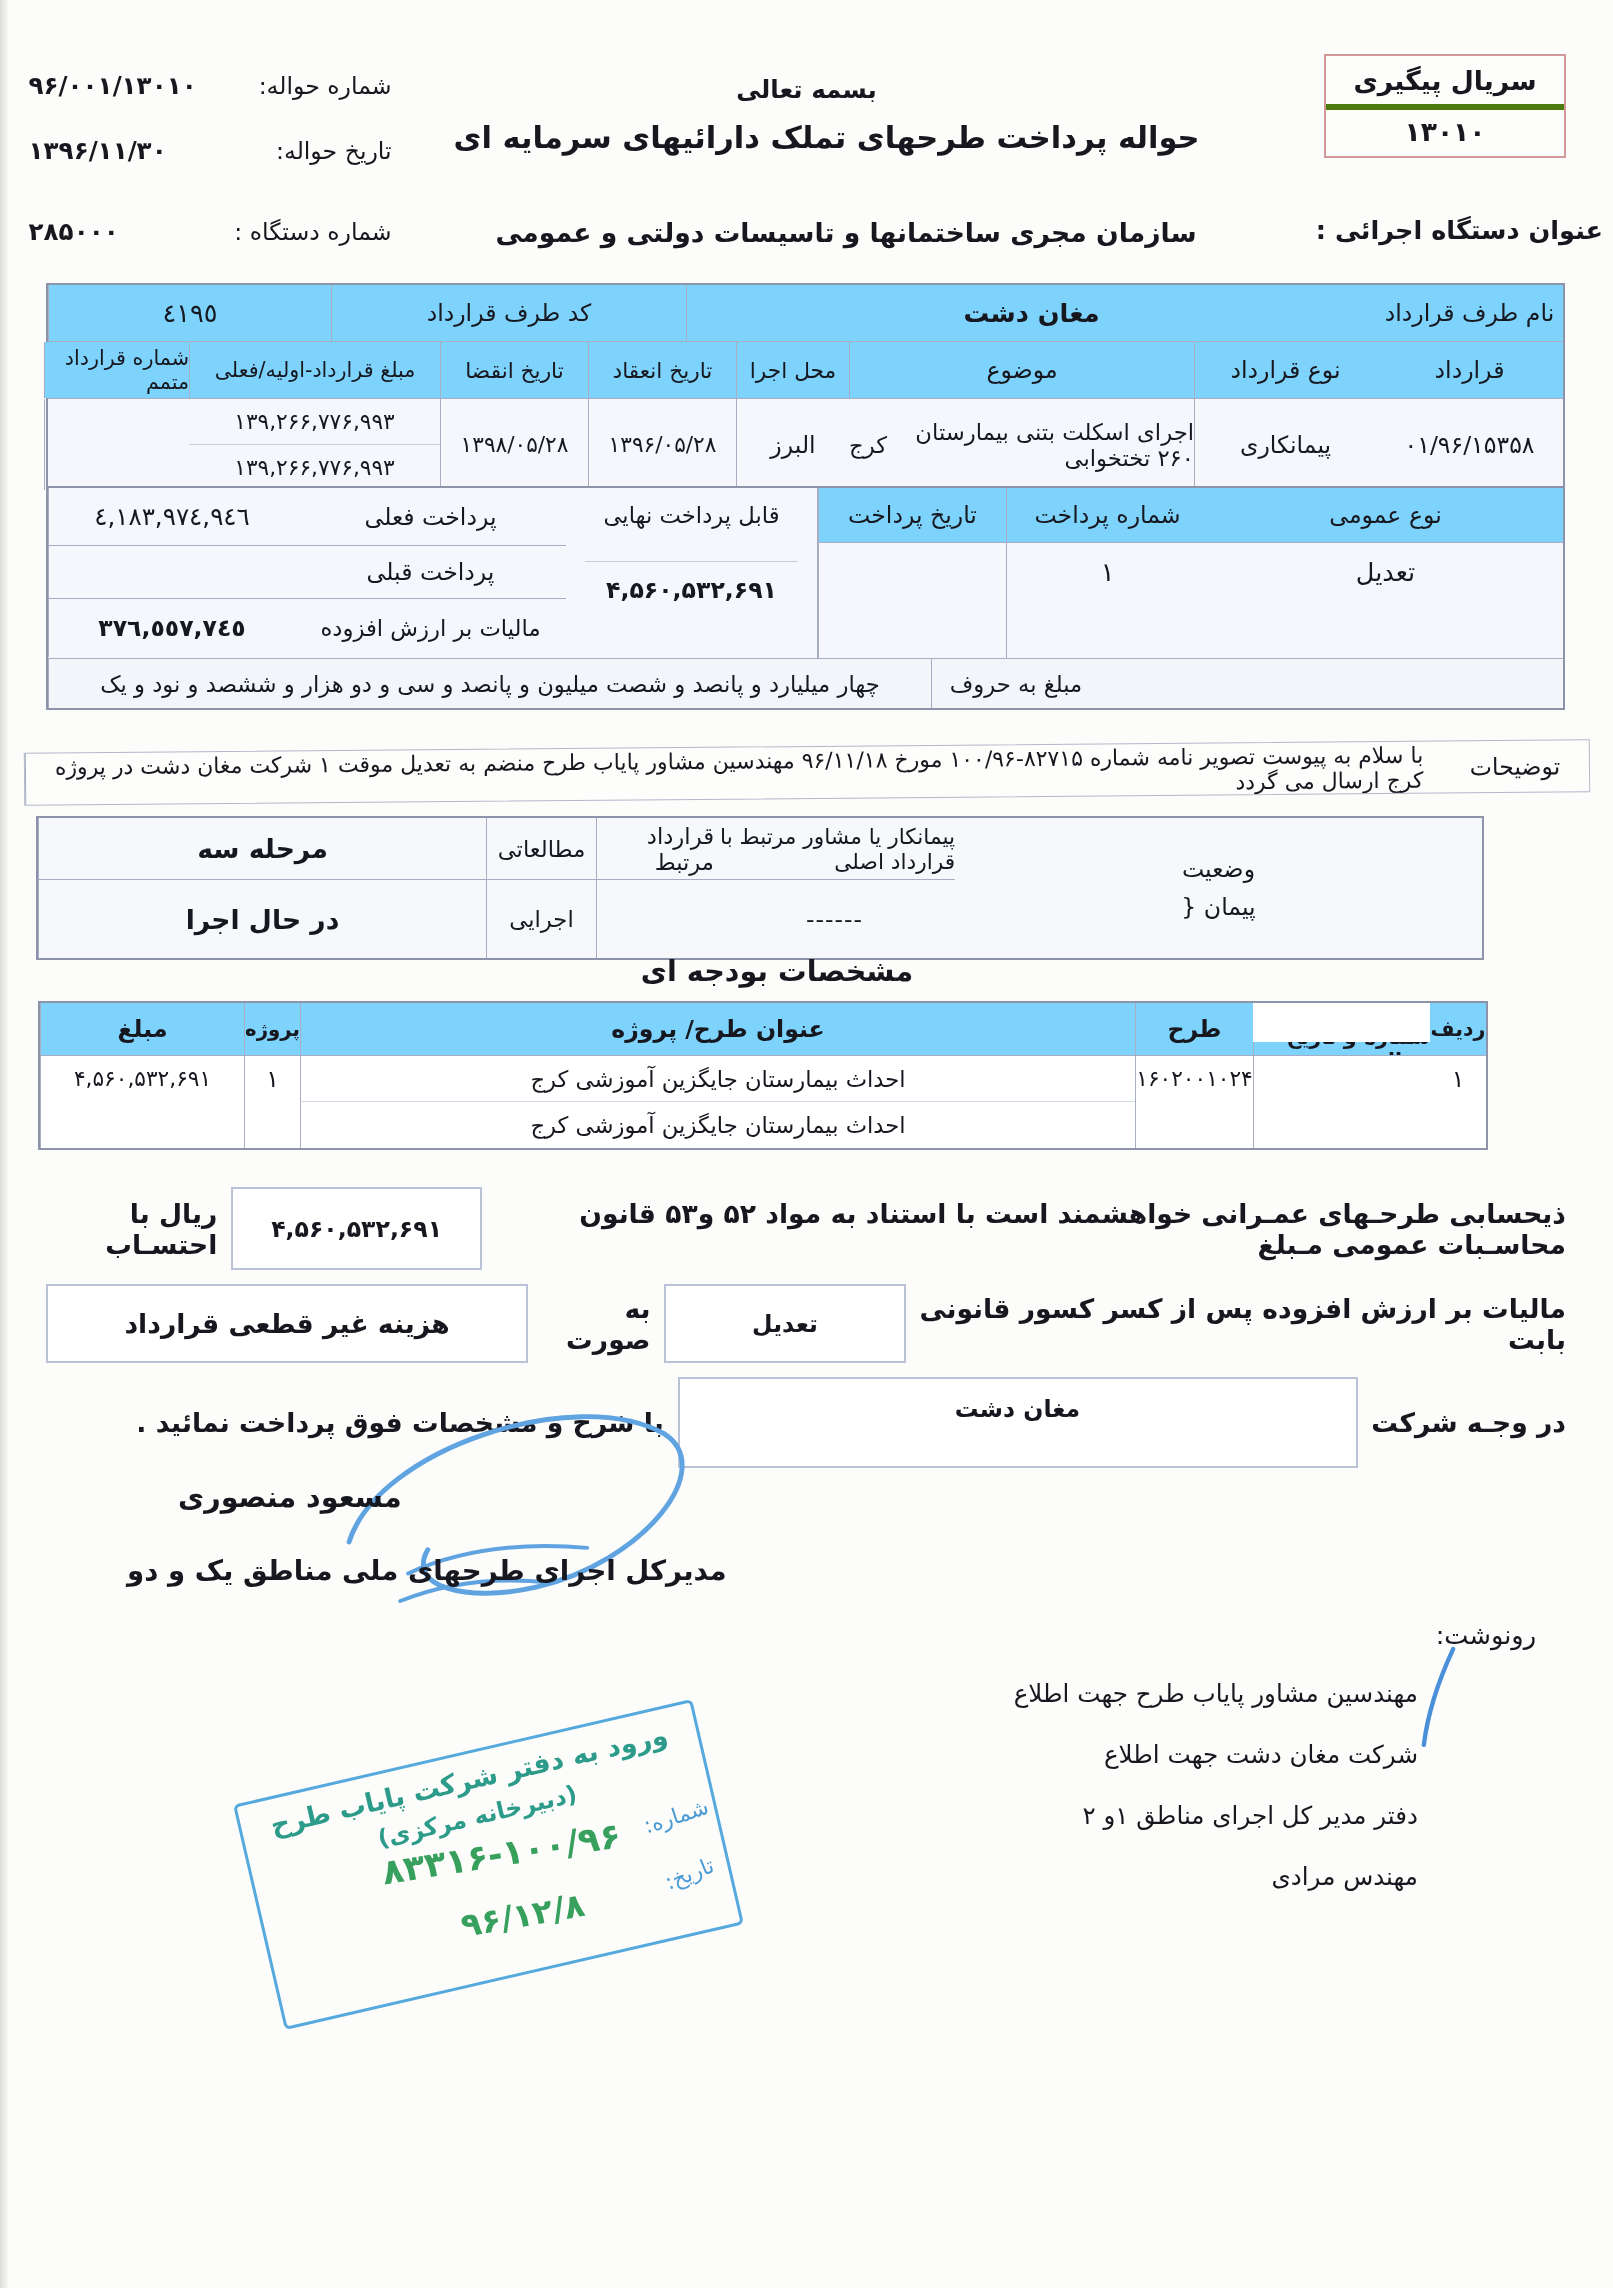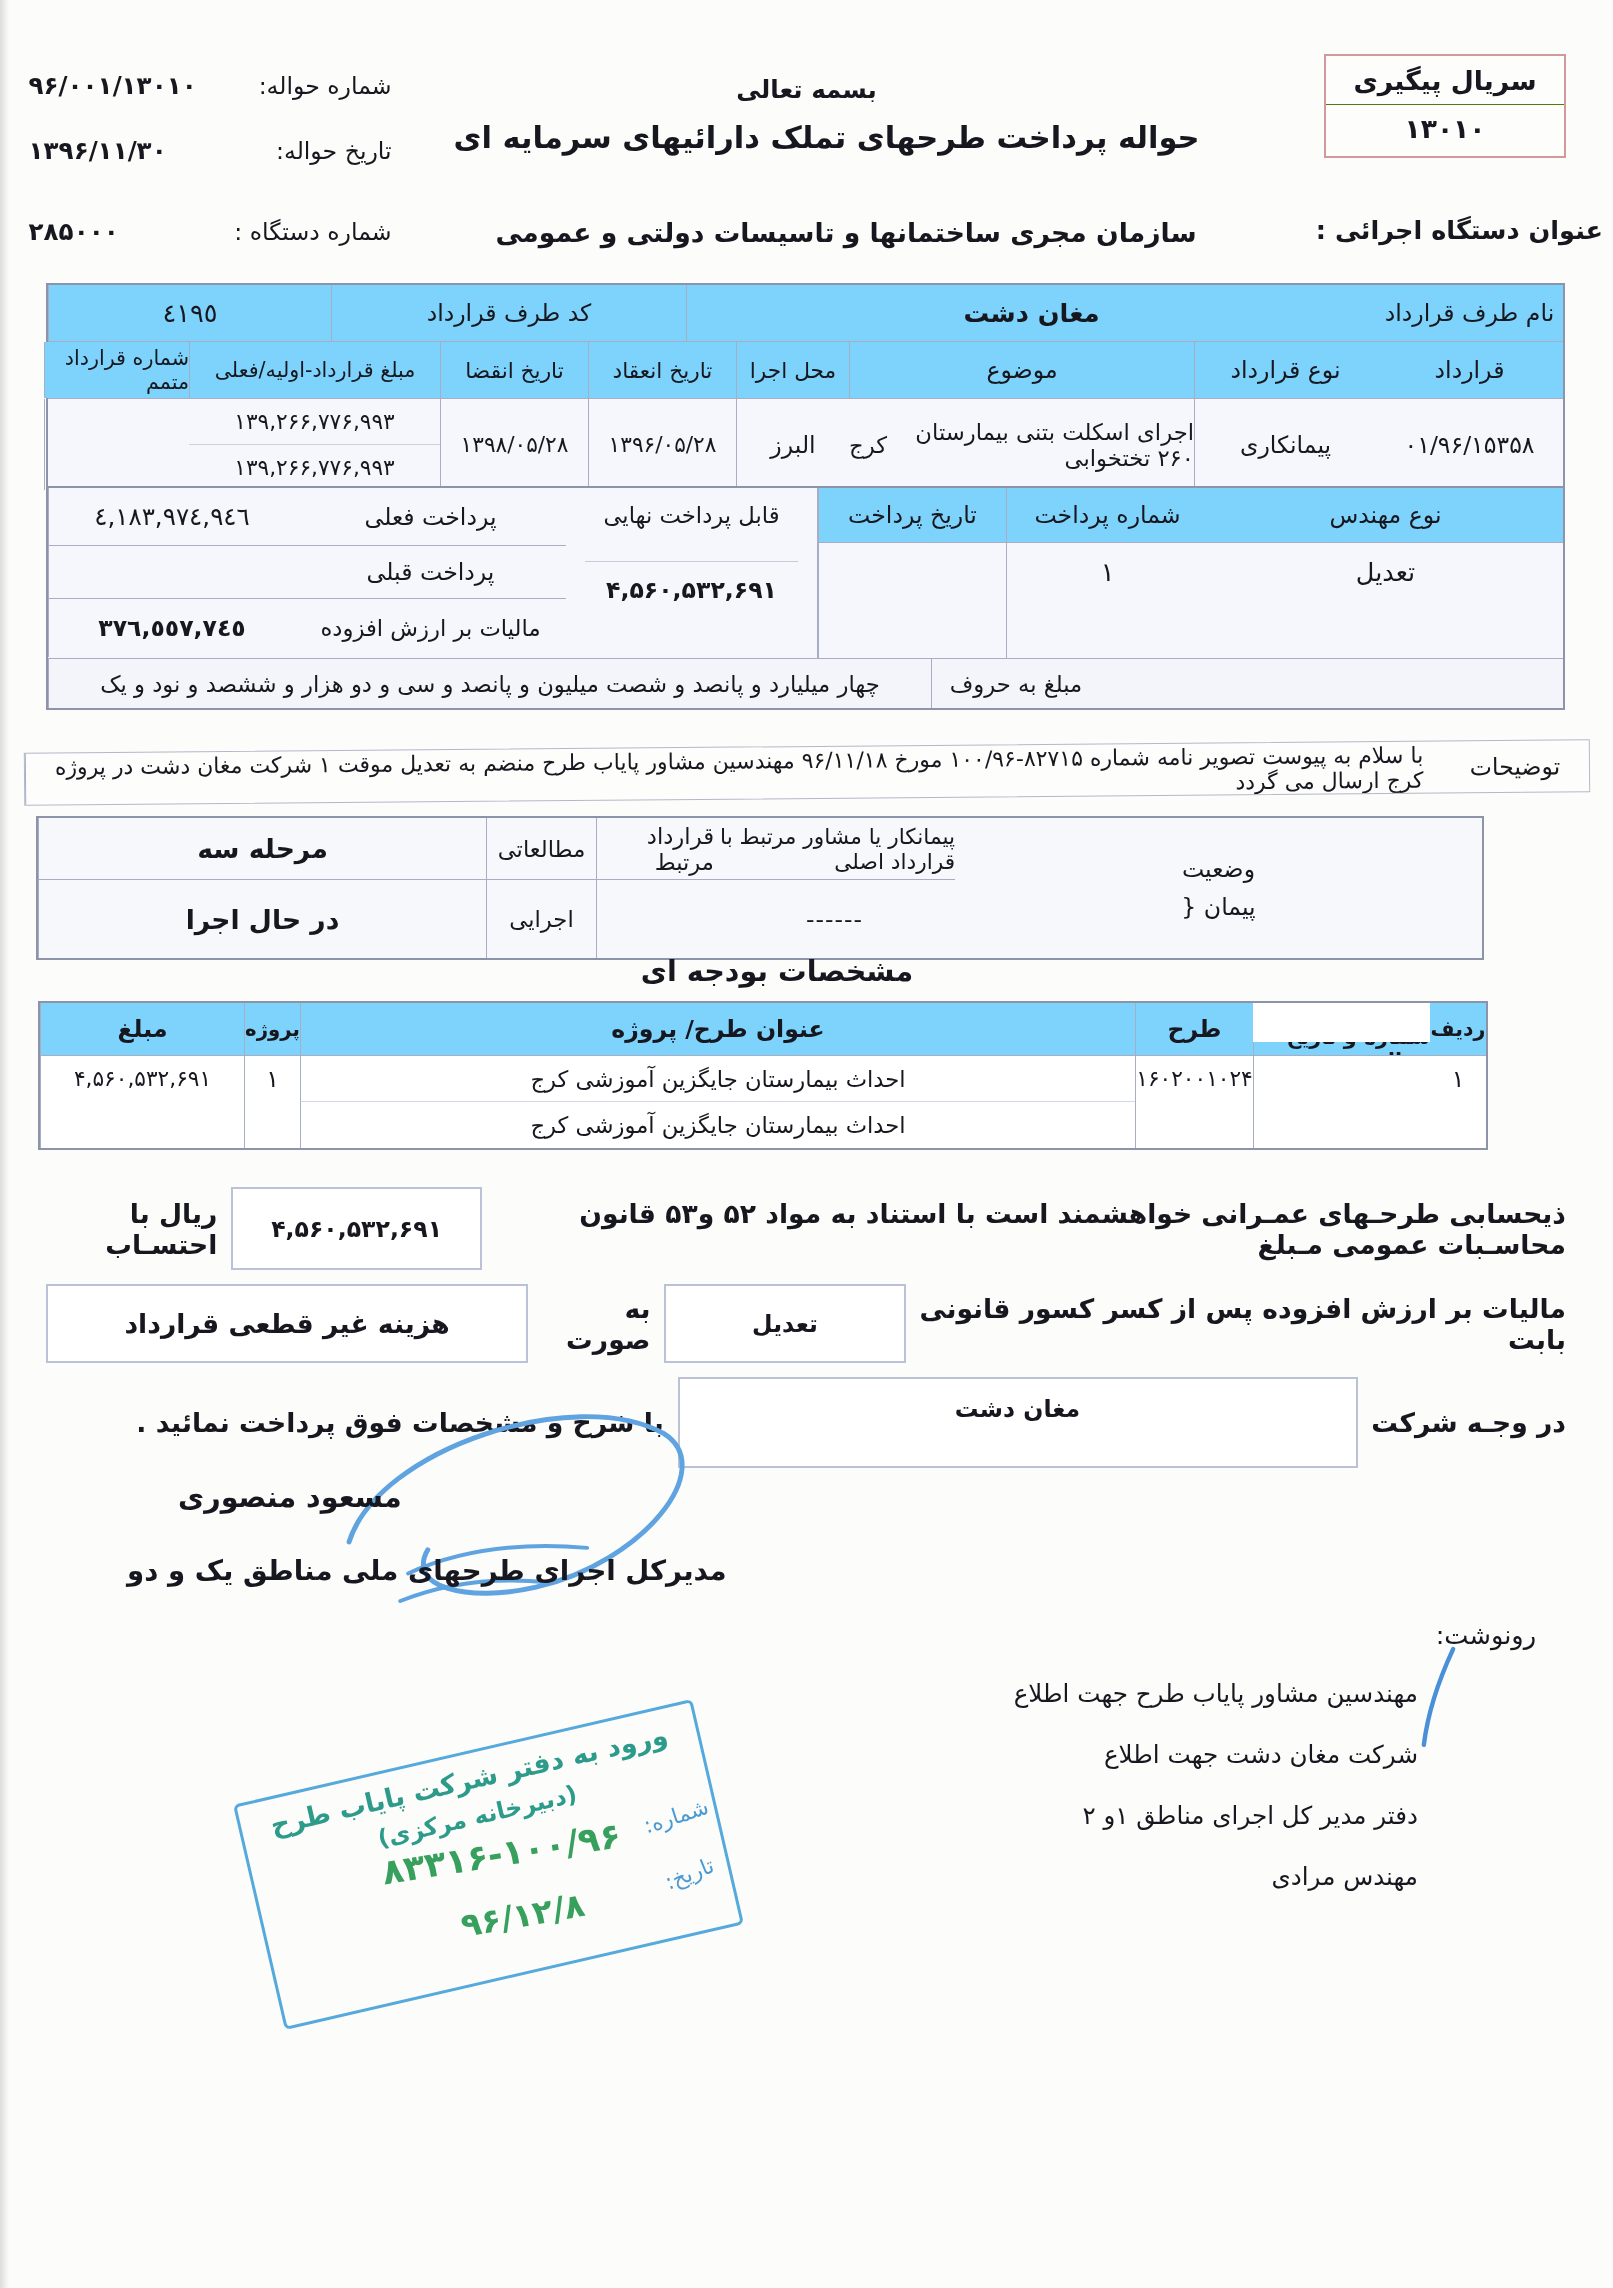--- a/index.html
+++ b/index.html
@@ -6,21 +6,21 @@
   body{font-family:"DejaVu Sans", sans-serif;color:#17171f;}
   #page{position:relative;width:1614px;height:2288px;margin:0 auto;background:#fcfcfa;overflow:hidden;direction:rtl;}
   #page::before{content:"";position:absolute;left:0;top:0;bottom:0;width:9.9px;
     background:linear-gradient(to right,#c9c9c4,#fcfcfa);opacity:.7;}
   .abs{position:absolute;}
   .b{font-weight:bold;}
   .ctr{text-align:center;}
   
   .serial-box{border:2px solid #d2999b;width:238px;height:100px;background:#fdfdfc;}
   .serial-box .cell{height:48px;display:flex;align-items:center;justify-content:center;font-size:26.6px;font-weight:bold;}
-  .serial-box .cell+.cell{border-top:1px solid #4d7c0f;}
+  .serial-box .cell+.cell{border-top:6px solid #4d7c0f;}
   
   .hrow{display:flex;justify-content:space-between;align-items:baseline;width:363px;font-size:23.6px;}
   .hrow .val{font-weight:bold;font-size:24.6px;}
   
   .tbl{background:#f3f5fa;border:2px solid #8d93a8;box-sizing:border-box;}
   .cell{box-sizing:border-box;display:flex;align-items:center;justify-content:center;font-size:23.6px;overflow:hidden;}
   .cell.vlines{border-left:1px solid #a7adc2;}
   .shade{background:#7dd3fc;}
   .lite{background:#f6f7fc;}
   .grid{display:grid;}
@@ -100,21 +100,21 @@
       </div>
       <div class="cell vlines"></div>
     </div>
   </div>
 
   <div class="abs tbl" style="top:486px;left:47px;width:1519px;">
     <div style="display:flex;">
 
       <div style="width:745px;">
         <div style="display:flex;height:54px;">
-          <div class="cell shade" style="width:355px;">نوع مهندس</div>
+          <div class="cell shade" style="width:355px;">نوع عمومی</div>
           <div class="cell shade vlines" style="width:202px;">شماره پرداخت</div>
           <div class="cell shade vlines" style="flex:1;">تاریخ پرداخت</div>
         </div>
         <div class="bt" style="display:flex;height:115px;">
           <div class="cell lite" style="width:355px;align-items:flex-start;padding-top:13.8px;font-size:25.6px;">تعدیل</div>
           <div class="cell lite vlines" style="width:202px;align-items:flex-start;padding-top:13.8px;font-size:25.6px;">۱</div>
           <div class="cell lite vlines" style="flex:1;"></div>
         </div>
       </div>
 

